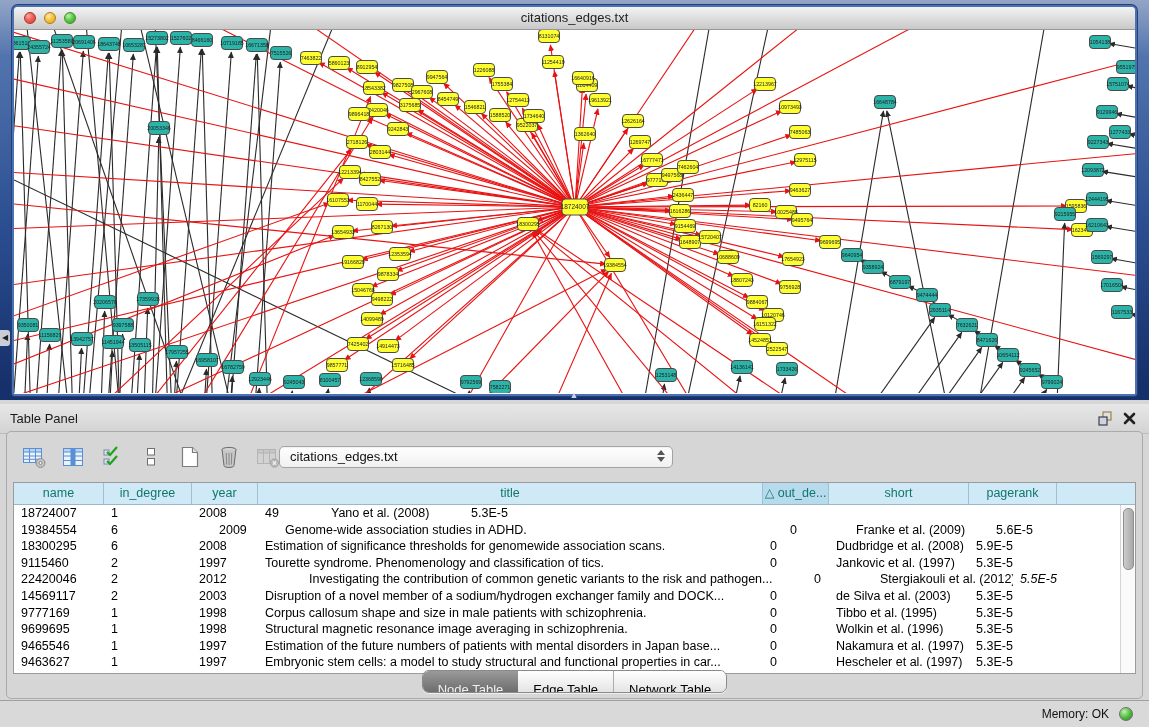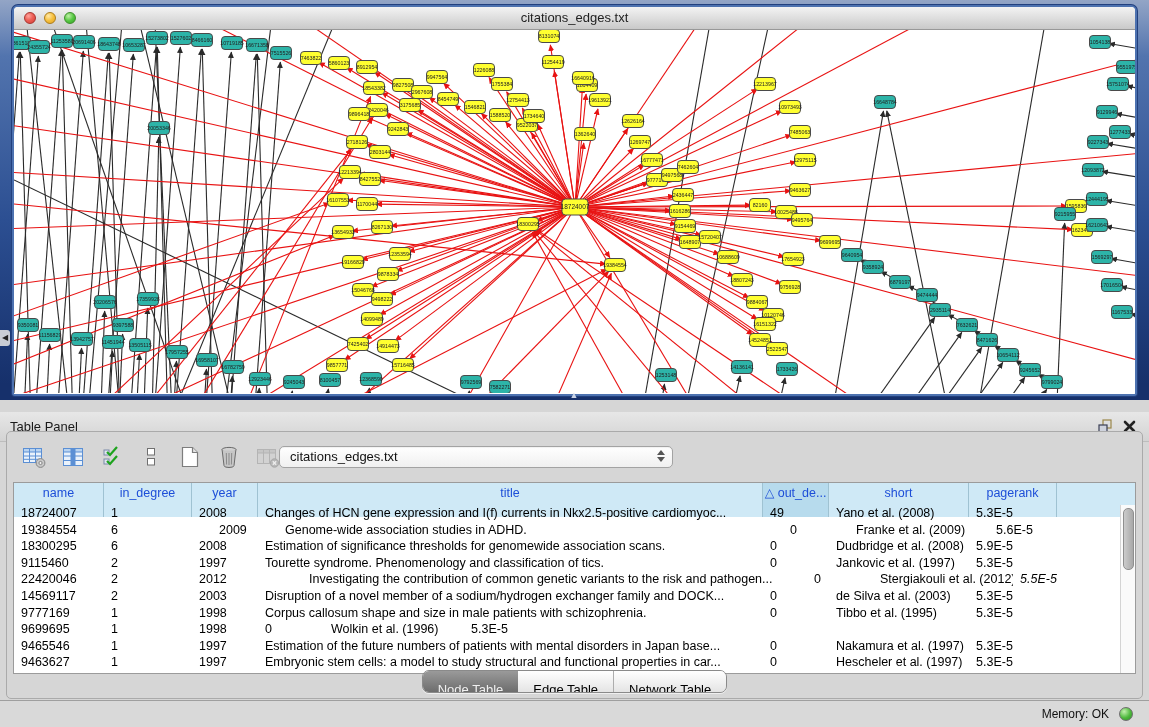--- a/index.html
+++ b/index.html
@@ -20,42 +20,42 @@
   .light.red{background:radial-gradient(circle at 35% 30%,#ffa49d,#ed6157 45%,#d63c35);border:1px solid #a8352f;}
   .light.yellow{background:radial-gradient(circle at 35% 30%,#ffe9a8,#f6bf3c 50%,#e0a224);border:1px solid #ad7d1c;}
   .light.green{background:radial-gradient(circle at 35% 30%,#c0f0a8,#57c843 50%,#34a226);border:1px solid #3f8f2b;}
   .canvas{position:absolute;left:0;top:23px;right:0;bottom:0;background:#fff;overflow:hidden;}
   .splitter-grip{position:absolute;left:566px;top:392px;width:16px;height:8px;color:#cdd6e8;
     font-size:9px;line-height:7px;text-align:center;}
   .west-collapse{position:absolute;left:0;top:330px;width:10px;height:16px;background:#c9cdd5;
     border-radius:0 3px 3px 0;color:#222;font-size:8px;line-height:16px;text-align:center;}
   
   .table-panel{position:absolute;left:0;top:400px;width:1149px;height:300px;background:#d6d6d6;}
-  .tp-titlebar{position:absolute;left:0;top:12px;right:0;height:29px;
+  .tp-titlebar{position:absolute;left:0;top:4px;right:0;height:29px;
     background:linear-gradient(180deg,#e7e7e7,#d3d3d3);border-bottom:1px solid #bdbdbd;}
   .tp-title{position:absolute;left:10px;top:0;height:29px;line-height:29px;font-size:13px;color:#1a1a1a;}
   .tp-float{position:absolute;right:36px;top:7px;width:15px;height:15px;}
   .tp-close{position:absolute;right:12px;top:7px;width:15px;height:15px;}
   .tp-body{position:absolute;left:6px;right:6px;top:31px;height:266px;
     border:1px solid #aaaaaa;border-radius:5px;background:#d6d6d6;}
   .toolbar{position:absolute;left:14px;top:4px;height:42px;display:flex;align-items:center;gap:13px;}
   .tbtn{width:26px;height:26px;display:flex;align-items:center;justify-content:center;}
   .fx{font-family:"DejaVu Serif",serif;font-style:italic;font-size:14px;color:#111;}
   .combo{position:absolute;left:272px;top:14px;width:394px;height:22px;box-sizing:border-box;
     border:1px solid #a3a3a3;border-radius:5px;background:linear-gradient(180deg,#ffffff,#f0f0f0);
     font-size:13px;color:#111;line-height:20px;padding-left:10px;box-shadow:inset 0 1px 1px rgba(0,0,0,.06);}
   .combo-arrows{position:absolute;right:7px;top:3px;display:flex;flex-direction:column;gap:2px;}
   .combo-arrows i{display:block;width:0;height:0;border-left:4px solid transparent;border-right:4px solid transparent;}
   .combo-arrows .up{border-bottom:5px solid #555;}
   .combo-arrows .dn{border-top:5px solid #555;}
   
   .grid-area{position:absolute;left:6px;right:6px;top:50px;height:190px;background:#fff;
     border:1px solid #9b9b9b;overflow:hidden;}
   .thead{display:flex;height:21px;border-bottom:1px solid #9bb8c8;}
-  .th{box-sizing:border-box;height:34px;line-height:21px;text-align:center;font-size:12.5px;color:#1d4ed8;
+  .th{box-sizing:border-box;height:21px;line-height:21px;text-align:center;font-size:12.5px;color:#0f766e;
     background:#cfe9f6;border-right:1px solid #9fc2d2;overflow:hidden;white-space:nowrap;}
   .th.sorted{background:#b7dbed;}
   .th.filler{flex:1;border-right:none;background:#cfe9f6;}
   .trow{display:flex;height:16.6px;}
   .td{box-sizing:border-box;height:16.6px;line-height:16.6px;font-size:12.5px;color:#000;
     padding-left:7px;overflow:hidden;white-space:nowrap;}
   .vscroll{position:absolute;right:0;top:22px;bottom:0;width:14px;background:#fafafa;border-left:1px solid #d4d4d4;}
   .vthumb{position:absolute;left:2px;top:3px;width:9px;height:60px;border-radius:5px;
     background:linear-gradient(90deg,#cccccc,#a8a8a8);border:1px solid #8f8f8f;}
   
@@ -932,21 +932,20 @@
             <div class="th sorted" style="width: 66px;">△ out_de...</div>
             <div class="th" style="width: 140px;">short</div>
             <div class="th" style="width: 88px;">pagerank</div>
             <div class="th filler"></div>
           </div>
         <div id="tbody">
             <div class="trow">
               <div class="td" style="width: 90px;">18724007</div>
               <div class="td" style="width: 88px;">1</div>
               <div class="td" style="width: 66px;">2008</div>
-              <div class="td" style="width: 505px;">Changes of HCN gene expression and I(f) currents in Nkx2.5-positive cardiomyoc...</div>
               <div class="td" style="width: 66px;">49</div>
               <div class="td" style="width: 140px;">Yano et al. (2008)</div>
               <div class="td" style="width: 88px;">5.3E-5</div>
             </div>
             <div class="trow">
               <div class="td" style="width: 90px;">19384554</div>
               <div class="td" style="width: 88px;">6</div>
               <div class="td" style="width: 66px; margin-left: 20px;">2009</div>
               <div class="td" style="width: 505px;">Genome-wide association studies in ADHD.</div>
               <div class="td" style="width: 66px;">0</div>
@@ -995,20 +994,21 @@
               <div class="td" style="width: 66px;">1998</div>
               <div class="td" style="width: 505px;">Corpus callosum shape and size in male patients with schizophrenia.</div>
               <div class="td" style="width: 66px;">0</div>
               <div class="td" style="width: 140px;">Tibbo et al. (1995)</div>
               <div class="td" style="width: 88px;">5.3E-5</div>
             </div>
             <div class="trow">
               <div class="td" style="width: 90px;">9699695</div>
               <div class="td" style="width: 88px;">1</div>
               <div class="td" style="width: 66px;">1998</div>
+              <div class="td" style="width: 505px;">Structural magnetic resonance image averaging in schizophrenia.</div>
               <div class="td" style="width: 66px;">0</div>
               <div class="td" style="width: 140px;">Wolkin et al. (1996)</div>
               <div class="td" style="width: 88px;">5.3E-5</div>
             </div>
             <div class="trow">
               <div class="td" style="width: 90px;">9465546</div>
               <div class="td" style="width: 88px;">1</div>
               <div class="td" style="width: 66px;">1997</div>
               <div class="td" style="width: 505px;">Estimation of the future numbers of patients with mental disorders in Japan base...</div>
               <div class="td" style="width: 66px;">0</div>

